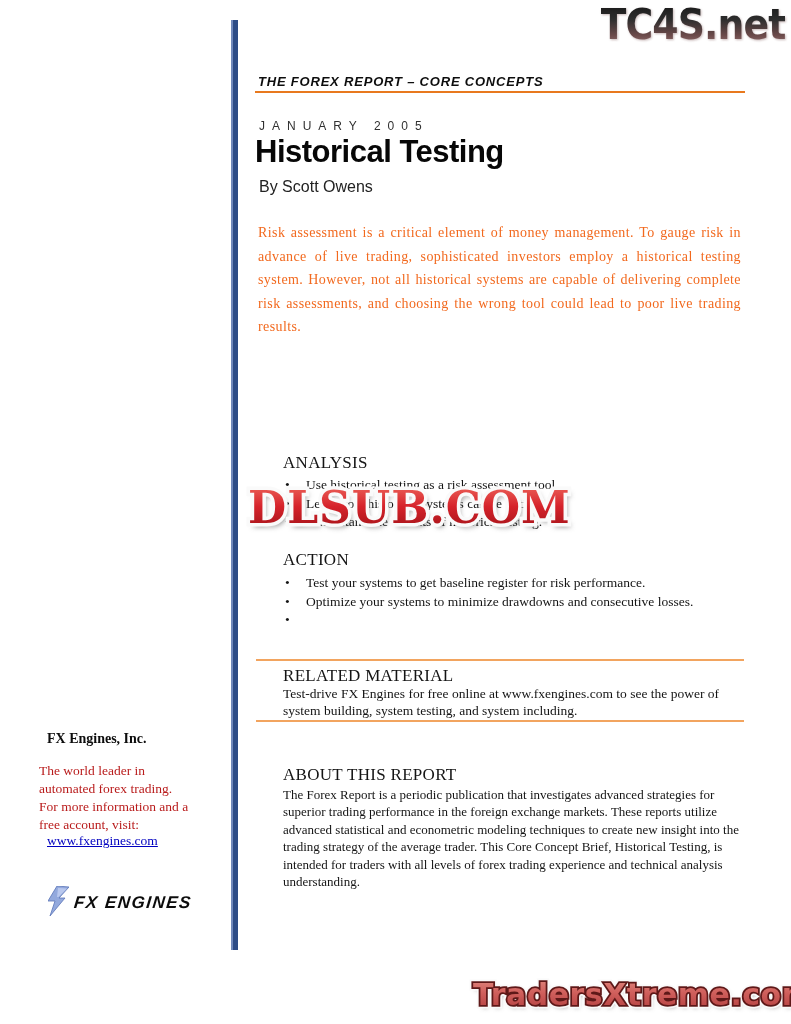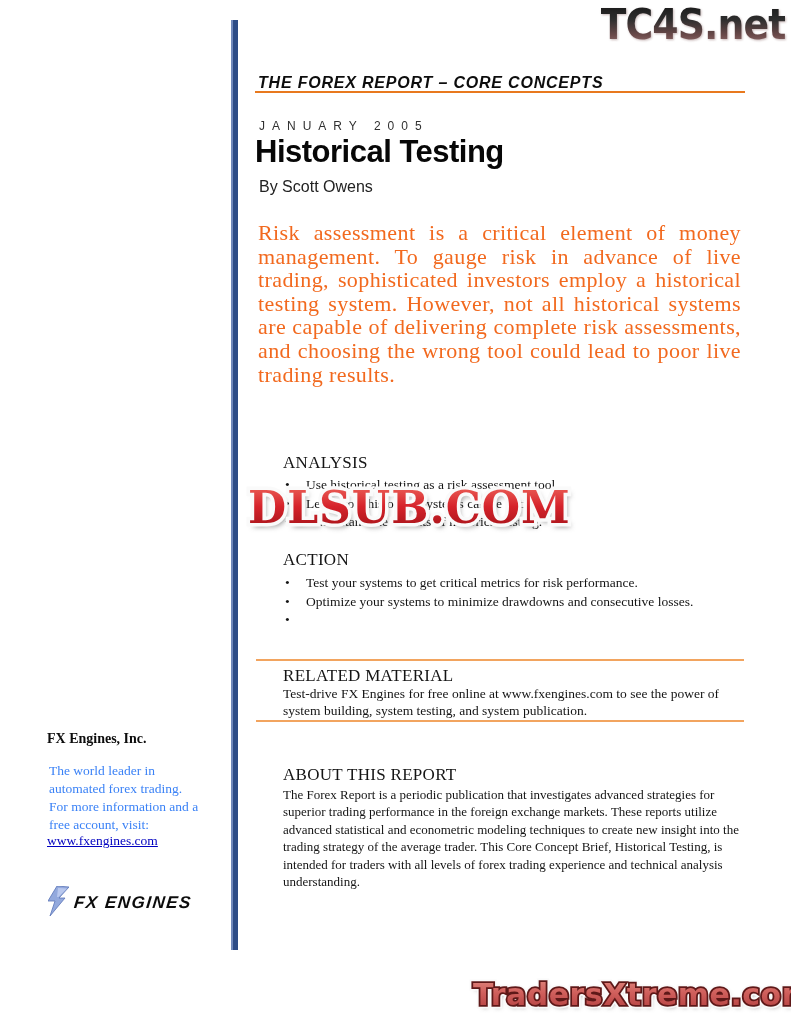--- a/index.html
+++ b/index.html
@@ -13,31 +13,31 @@
   
   .tc4s{position:absolute;top:0px;right:6px;white-space:nowrap;
         font-family:"DejaVu Sans",sans-serif;font-weight:700;font-size:42px;letter-spacing:-1px;
         transform:scaleX(.9);transform-origin:right top;
         background:linear-gradient(180deg,#131313 0%,#2e2e2e 40%,#6b4a4a 72%,#a37e7e 100%);
         -webkit-background-clip:text;background-clip:text;color:transparent;
         filter:drop-shadow(1px 1px 1px rgba(130,95,95,.45));}
   
   .masthead{position:absolute;left:258px;top:74px;white-space:nowrap;
         font-family:"Liberation Sans",sans-serif;font-style:italic;font-weight:700;
-        font-size:16px;letter-spacing:.8px;color:#0d0d0d;}
+        font-size:13px;letter-spacing:.8px;color:#0d0d0d;}
   .masthead-rule{position:absolute;left:255px;top:91px;width:490px;height:2px;background:#e8791e;}
   .issue-date{position:absolute;left:259px;top:119px;font-family:"Liberation Sans",sans-serif;
         font-size:12px;letter-spacing:7px;color:#303030;white-space:nowrap;}
   .doc-title{position:absolute;left:255px;top:134px;font-family:"Liberation Sans",sans-serif;
         font-weight:700;font-size:31px;letter-spacing:-.5px;color:#070707;white-space:nowrap;}
   .byline{position:absolute;left:259px;top:178px;font-family:"Liberation Sans",sans-serif;
         font-size:16px;color:#222;}
   
   .lead{position:absolute;left:258px;top:221px;width:483px;
-        font-size:22px;line-height:23.6px;letter-spacing:.4px;
+        font-size:14px;line-height:23.6px;letter-spacing:.4px;
         text-align:justify;color:#f2691e;}
   
   .sec-h{position:absolute;font-size:17px;letter-spacing:.3px;color:#141414;white-space:nowrap;}
   .h-analysis{left:283px;top:453px;}
   .h-action{left:283px;top:550px;}
   .h-related{left:283px;top:666px;}
   .h-about{left:283px;top:765px;}
   .bullets{position:absolute;left:285px;font-size:13.5px;color:#141414;}
   .bullets .row{display:flex;line-height:18.6px;}
   .bullets .dot{width:21px;flex:0 0 21px;}
@@ -56,21 +56,21 @@
   .rule-top{top:659px;}
   .rule-bottom{top:720px;}
   .related-body{position:absolute;left:283px;top:685px;width:465px;
         font-size:13.5px;line-height:17.4px;color:#141414;}
   
   .about-p{position:absolute;left:283px;width:470px;font-size:13px;line-height:17.4px;color:#141414;}
   .about-p1{top:786px;}
   .about-p2{top:891px;}
   
   .sb-company{position:absolute;left:47px;top:731px;font-weight:700;font-size:14px;color:#0d0d0d;}
-  .sb-blurb{position:absolute;left:49px;top:762px;width:150px;font-size:13.5px;line-height:17.9px;color:#3b82f6;}
+  .sb-blurb{position:absolute;left:39px;top:762px;width:150px;font-size:13.5px;line-height:17.9px;color:#b91c1c;}
   .sb-link{position:absolute;left:47px;top:833px;font-size:13.5px;color:#0000c0;
         text-decoration:underline;cursor:pointer;}
   .sb-logo{position:absolute;left:48px;top:886px;display:flex;align-items:center;}
   .sb-logo .wordmark{font-family:"Liberation Sans",sans-serif;font-weight:700;font-style:italic;
         font-size:17px;letter-spacing:1.5px;color:#0c0c0c;transform:skewX(-6deg);margin-left:5px;white-space:nowrap;}
   
   .tx{position:absolute;left:473px;top:977px;height:42px;}
   .tx span{position:absolute;left:0;top:0;white-space:nowrap;
         font-family:"DejaVu Sans",sans-serif;font-weight:700;font-size:30px;letter-spacing:.5px;}
   .tx .glow{color:#fbfbfb;-webkit-text-stroke:7px rgba(250,250,250,.95);
@@ -115,34 +115,34 @@
 
   <div class="dlsub">
     <span class="back">DLSUB.COM</span>
     <span class="front">DLSUB.COM</span>
   </div>
 
   <div class="sec-h h-action">ACTION</div>
   <div class="bullets ac-bullets">
     <div class="row">
       <span class="dot">•</span>
-      <span>Test your systems to get critical metrics for risk performance.</span>
+      <span>Test your systems to get baseline register for risk performance.</span>
     </div>
     <div class="row">
       <span class="dot">•</span>
       <span>Optimize your systems to minimize drawdowns and consecutive losses.</span>
     </div>
     <div class="row">
       <span class="dot">•</span>
     </div>
   </div>
 
   <div class="rule rule-top"></div>
   <div class="sec-h h-related">RELATED MATERIAL</div>
-  <div class="related-body">Test-drive FX Engines for free online at www.fxengines.com to see the power of system building, system testing, and system publication.</div>
+  <div class="related-body">Test-drive FX Engines for free online at www.fxengines.com to see the power of system building, system testing, and system including.</div>
   <div class="rule rule-bottom"></div>
 
   <div class="sb-company">FX Engines, Inc.</div>
   <div class="sb-blurb">The world leader in automated forex trading. For more information and a free account, visit:</div>
   <a class="sb-link">www.fxengines.com</a>
   <div class="sb-logo">
     <span>
       <svg width="21" height="30" viewBox="0 0 21 30">
         <polygon points="9,0 21,1 11,12 17,12 2,30 7,15 0,15" fill="#93a9dd" stroke="#5a75b8" stroke-width="0.8"></polygon>
         <polygon points="10,2 19,2.5 10.5,11 9,11" fill="#b9c8ee"></polygon>

